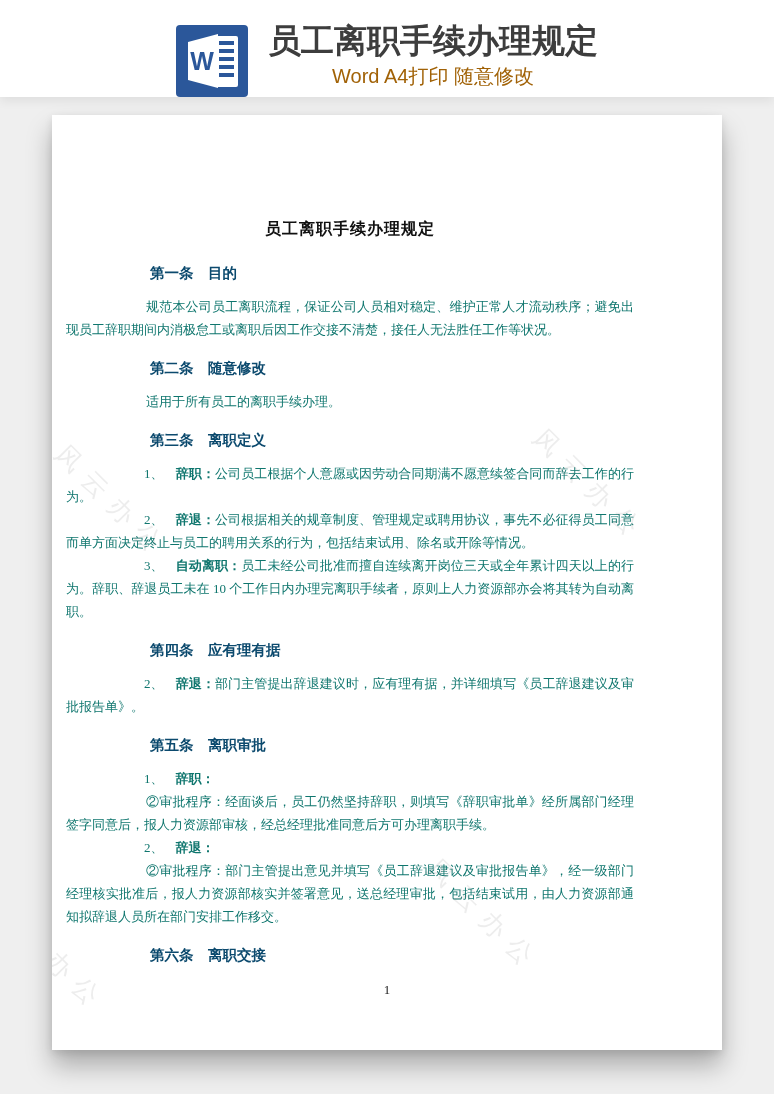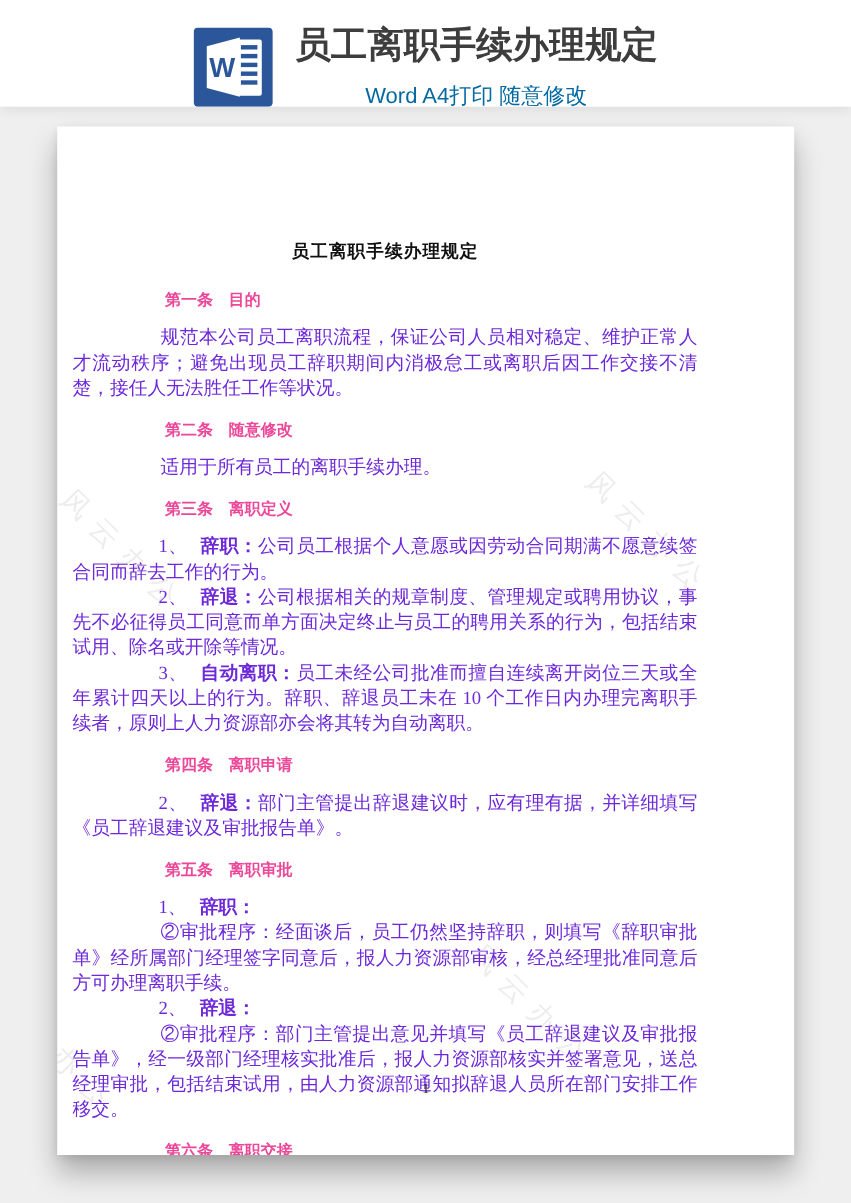--- a/index.html
+++ b/index.html
@@ -15,44 +15,44 @@
     display:flex;justify-content:center;align-items:flex-start;
     position:relative;z-index:2;
   }
   .word-icon{width:72px;height:72px;margin-top:25px;display:block;}
   .header-text{margin-left:20px;margin-top:22px;text-align:center;}
   .header-title{
     font-size:33px;font-weight:bold;color:#3d3d3d;line-height:38px;
     letter-spacing:0px;white-space:nowrap;
   }
   .header-subtitle{
-    font-size:20px;color:#0369a1;line-height:24px;margin-top:16px;white-space:nowrap;
+    font-size:20px;color:#a16207;line-height:24px;margin-top:4px;white-space:nowrap;
   }
   
   .preview-area{width:774px;position:relative;}
   .doc-page{
     width:670px;height:935px;margin:18px auto 0 52px;
     background:#ffffff;position:relative;overflow:hidden;
     box-shadow:0 16px 24px rgba(0,0,0,0.28),0 3px 8px rgba(0,0,0,0.10);
     box-sizing:border-box;
     padding:104px 88px 0 14px;
     font-family:"Liberation Serif","DejaVu Serif",serif;
     color:#1c1c1c;
   }
   .doc-title{
     font-size:16px;font-weight:bold;text-align:center;
     margin:0 0 24px 0;letter-spacing:1px;color:#111;
   }
   .sec-heading{
-    font-size:14.5px;font-weight:bold;color:#ec4899;
+    font-size:14.5px;font-weight:bold;color:#0c4a6e;
     margin:18px 0 13px 0;padding-left:84px;line-height:18px;font-family:Liberation Serif, serif;
   }
   .para{
-    font-size:17px;line-height:23px;margin:0;
-    text-align:justify;color:#6d28d9;
+    font-size:13px;line-height:23px;margin:0;
+    text-align:justify;color:#0f766e;
   }
   .para.plain,.para.sub{text-indent:80px;}
   .para.item{text-indent:78px;}
   .item-num{padding-right:12px;}
   .item-label{font-weight:bold;}
   .page-number{
     position:absolute;bottom:52px;left:0;width:100%;
     text-align:center;font-size:13px;color:#222;
   }
   
@@ -99,21 +99,21 @@
 
     <div id="sections">
         <h2 class="sec-heading">第一条　目的</h2>
         <p class="para plain">规范本公司员工离职流程，保证公司人员相对稳定、维护正常人才流动秩序；避免出现员工辞职期间内消极怠工或离职后因工作交接不清楚，接任人无法胜任工作等状况。</p>
         <h2 class="sec-heading">第二条　随意修改</h2>
         <p class="para plain">适用于所有员工的离职手续办理。</p>
         <h2 class="sec-heading">第三条　离职定义</h2>
         <p class="para item"><span class="item-num">1、</span><span class="item-label">辞职：</span><span>公司员工根据个人意愿或因劳动合同期满不愿意续签合同而辞去工作的行为。</span></p>
         <p class="para item"><span class="item-num">2、</span><span class="item-label">辞退：</span><span>公司根据相关的规章制度、管理规定或聘用协议，事先不必征得员工同意而单方面决定终止与员工的聘用关系的行为，包括结束试用、除名或开除等情况。</span></p>
         <p class="para item"><span class="item-num">3、</span><span class="item-label">自动离职：</span><span>员工未经公司批准而擅自连续离开岗位三天或全年累计四天以上的行为。辞职、辞退员工未在 10 个工作日内办理完离职手续者，原则上人力资源部亦会将其转为自动离职。</span></p>
-        <h2 class="sec-heading">第四条　离职申请</h2>
+        <h2 class="sec-heading">第四条　应有理有据</h2>
         <p class="para item"><span class="item-num">2、</span><span class="item-label">辞退：</span><span>部门主管提出辞退建议时，应有理有据，并详细填写《员工辞退建议及审批报告单》。</span></p>
         <h2 class="sec-heading">第五条　离职审批</h2>
         <p class="para item"><span class="item-num">1、</span><span class="item-label">辞职：</span><span></span></p>
         <p class="para sub">②审批程序：经面谈后，员工仍然坚持辞职，则填写《辞职审批单》经所属部门经理签字同意后，报人力资源部审核，经总经理批准同意后方可办理离职手续。</p>
         <p class="para item"><span class="item-num">2、</span><span class="item-label">辞退：</span><span></span></p>
         <p class="para sub">②审批程序：部门主管提出意见并填写《员工辞退建议及审批报告单》，经一级部门经理核实批准后，报人力资源部核实并签署意见，送总经理审批，包括结束试用，由人力资源部通知拟辞退人员所在部门安排工作移交。</p>
         <h2 class="sec-heading">第六条　离职交接</h2>
       </div>
 
     <div class="page-number">1</div>

